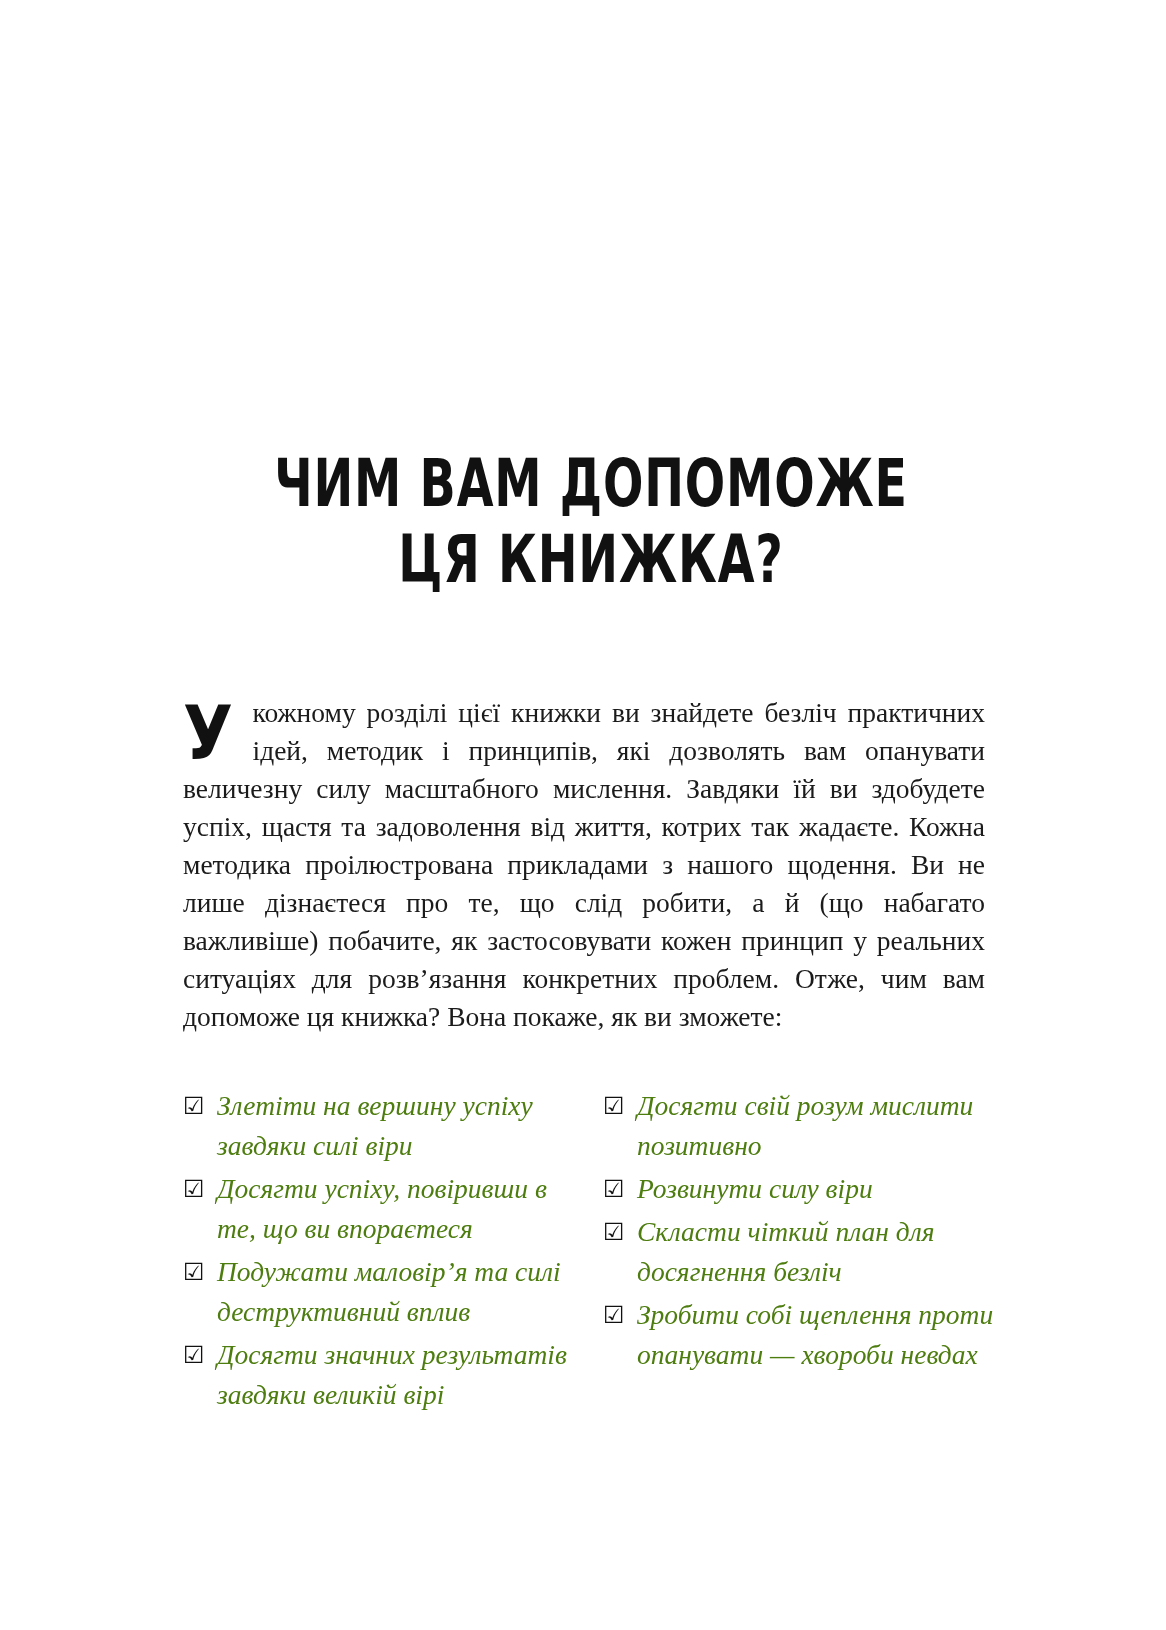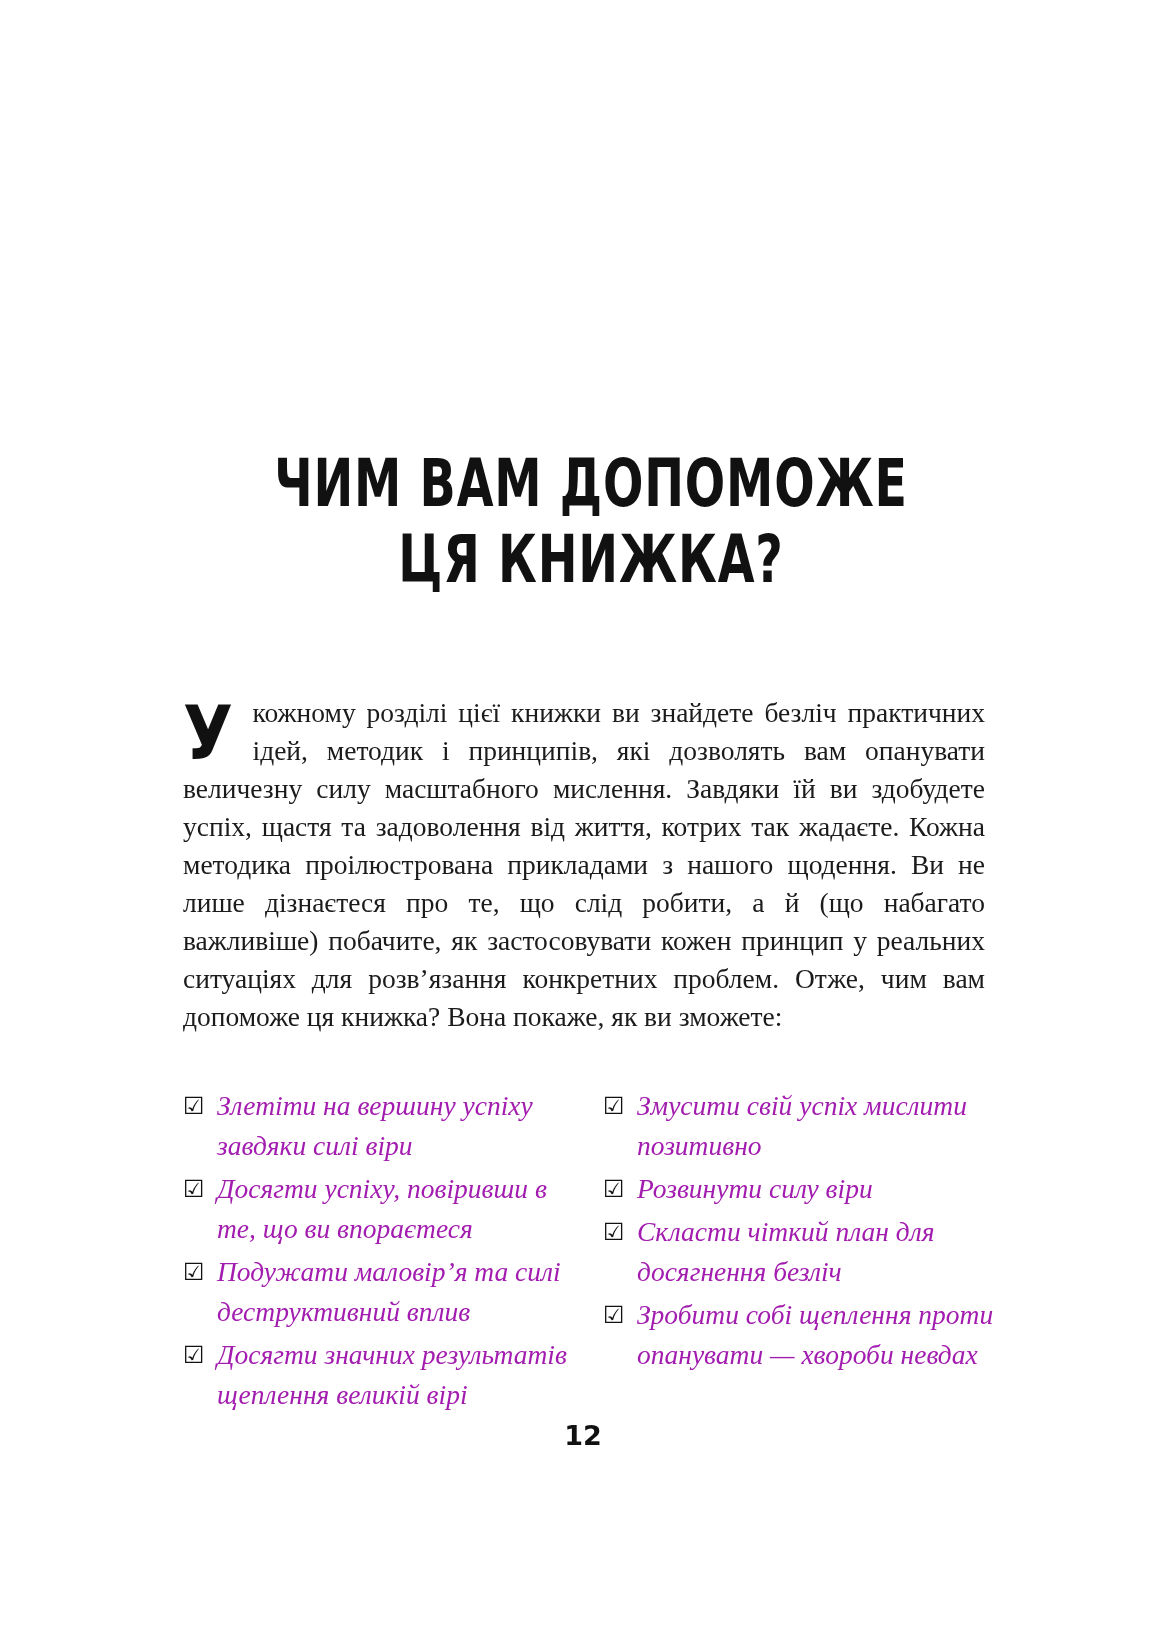--- a/index.html
+++ b/index.html
@@ -86,21 +86,21 @@
     font-family: "DejaVu Sans", sans-serif;
     font-size: 24px;
     line-height: 40px;
     color: #111111;
   }
   .it {
     flex: 1 1 auto;
     font-style: italic;
     font-size: 27.5px;
     line-height: 40px;
-    color: #a21caf;
+    color: #4d7c0f;
   }
 
   
   .page-number {
     position: absolute;
     top: 1420px;
     left: 0;
     width: 100%;
     text-align: center;
     font-family: "DejaVu Sans", sans-serif;
@@ -133,40 +133,39 @@
       <li class="item">
         <span class="cb">☑</span>
         <span class="it">Досягти успіху, повіривши в те, що ви впораєтеся</span>
       </li>
       <li class="item">
         <span class="cb">☑</span>
         <span class="it">Подужати маловір’я та силі деструктивний вплив</span>
       </li>
       <li class="item">
         <span class="cb">☑</span>
-        <span class="it">Досягти значних результатів щеплення великій вірі</span>
+        <span class="it">Досягти значних результатів завдяки великій вірі</span>
       </li>
     </ul>
 
     <ul class="col">
       <li class="item">
         <span class="cb">☑</span>
-        <span class="it">Змусити свій успіх мислити позитивно</span>
+        <span class="it">Досягти свій розум мислити позитивно</span>
       </li>
       <li class="item">
         <span class="cb">☑</span>
         <span class="it">Розвинути силу віри</span>
       </li>
       <li class="item">
         <span class="cb">☑</span>
         <span class="it">Скласти чіткий план для досягнення безліч</span>
       </li>
       <li class="item">
         <span class="cb">☑</span>
         <span class="it">Зробити собі щеплення проти опанувати — хвороби невдах</span>
       </li>
     </ul>
 
   </div>
 
-  <div class="page-number">12</div>
 
 </div>
 
 </body></html>

